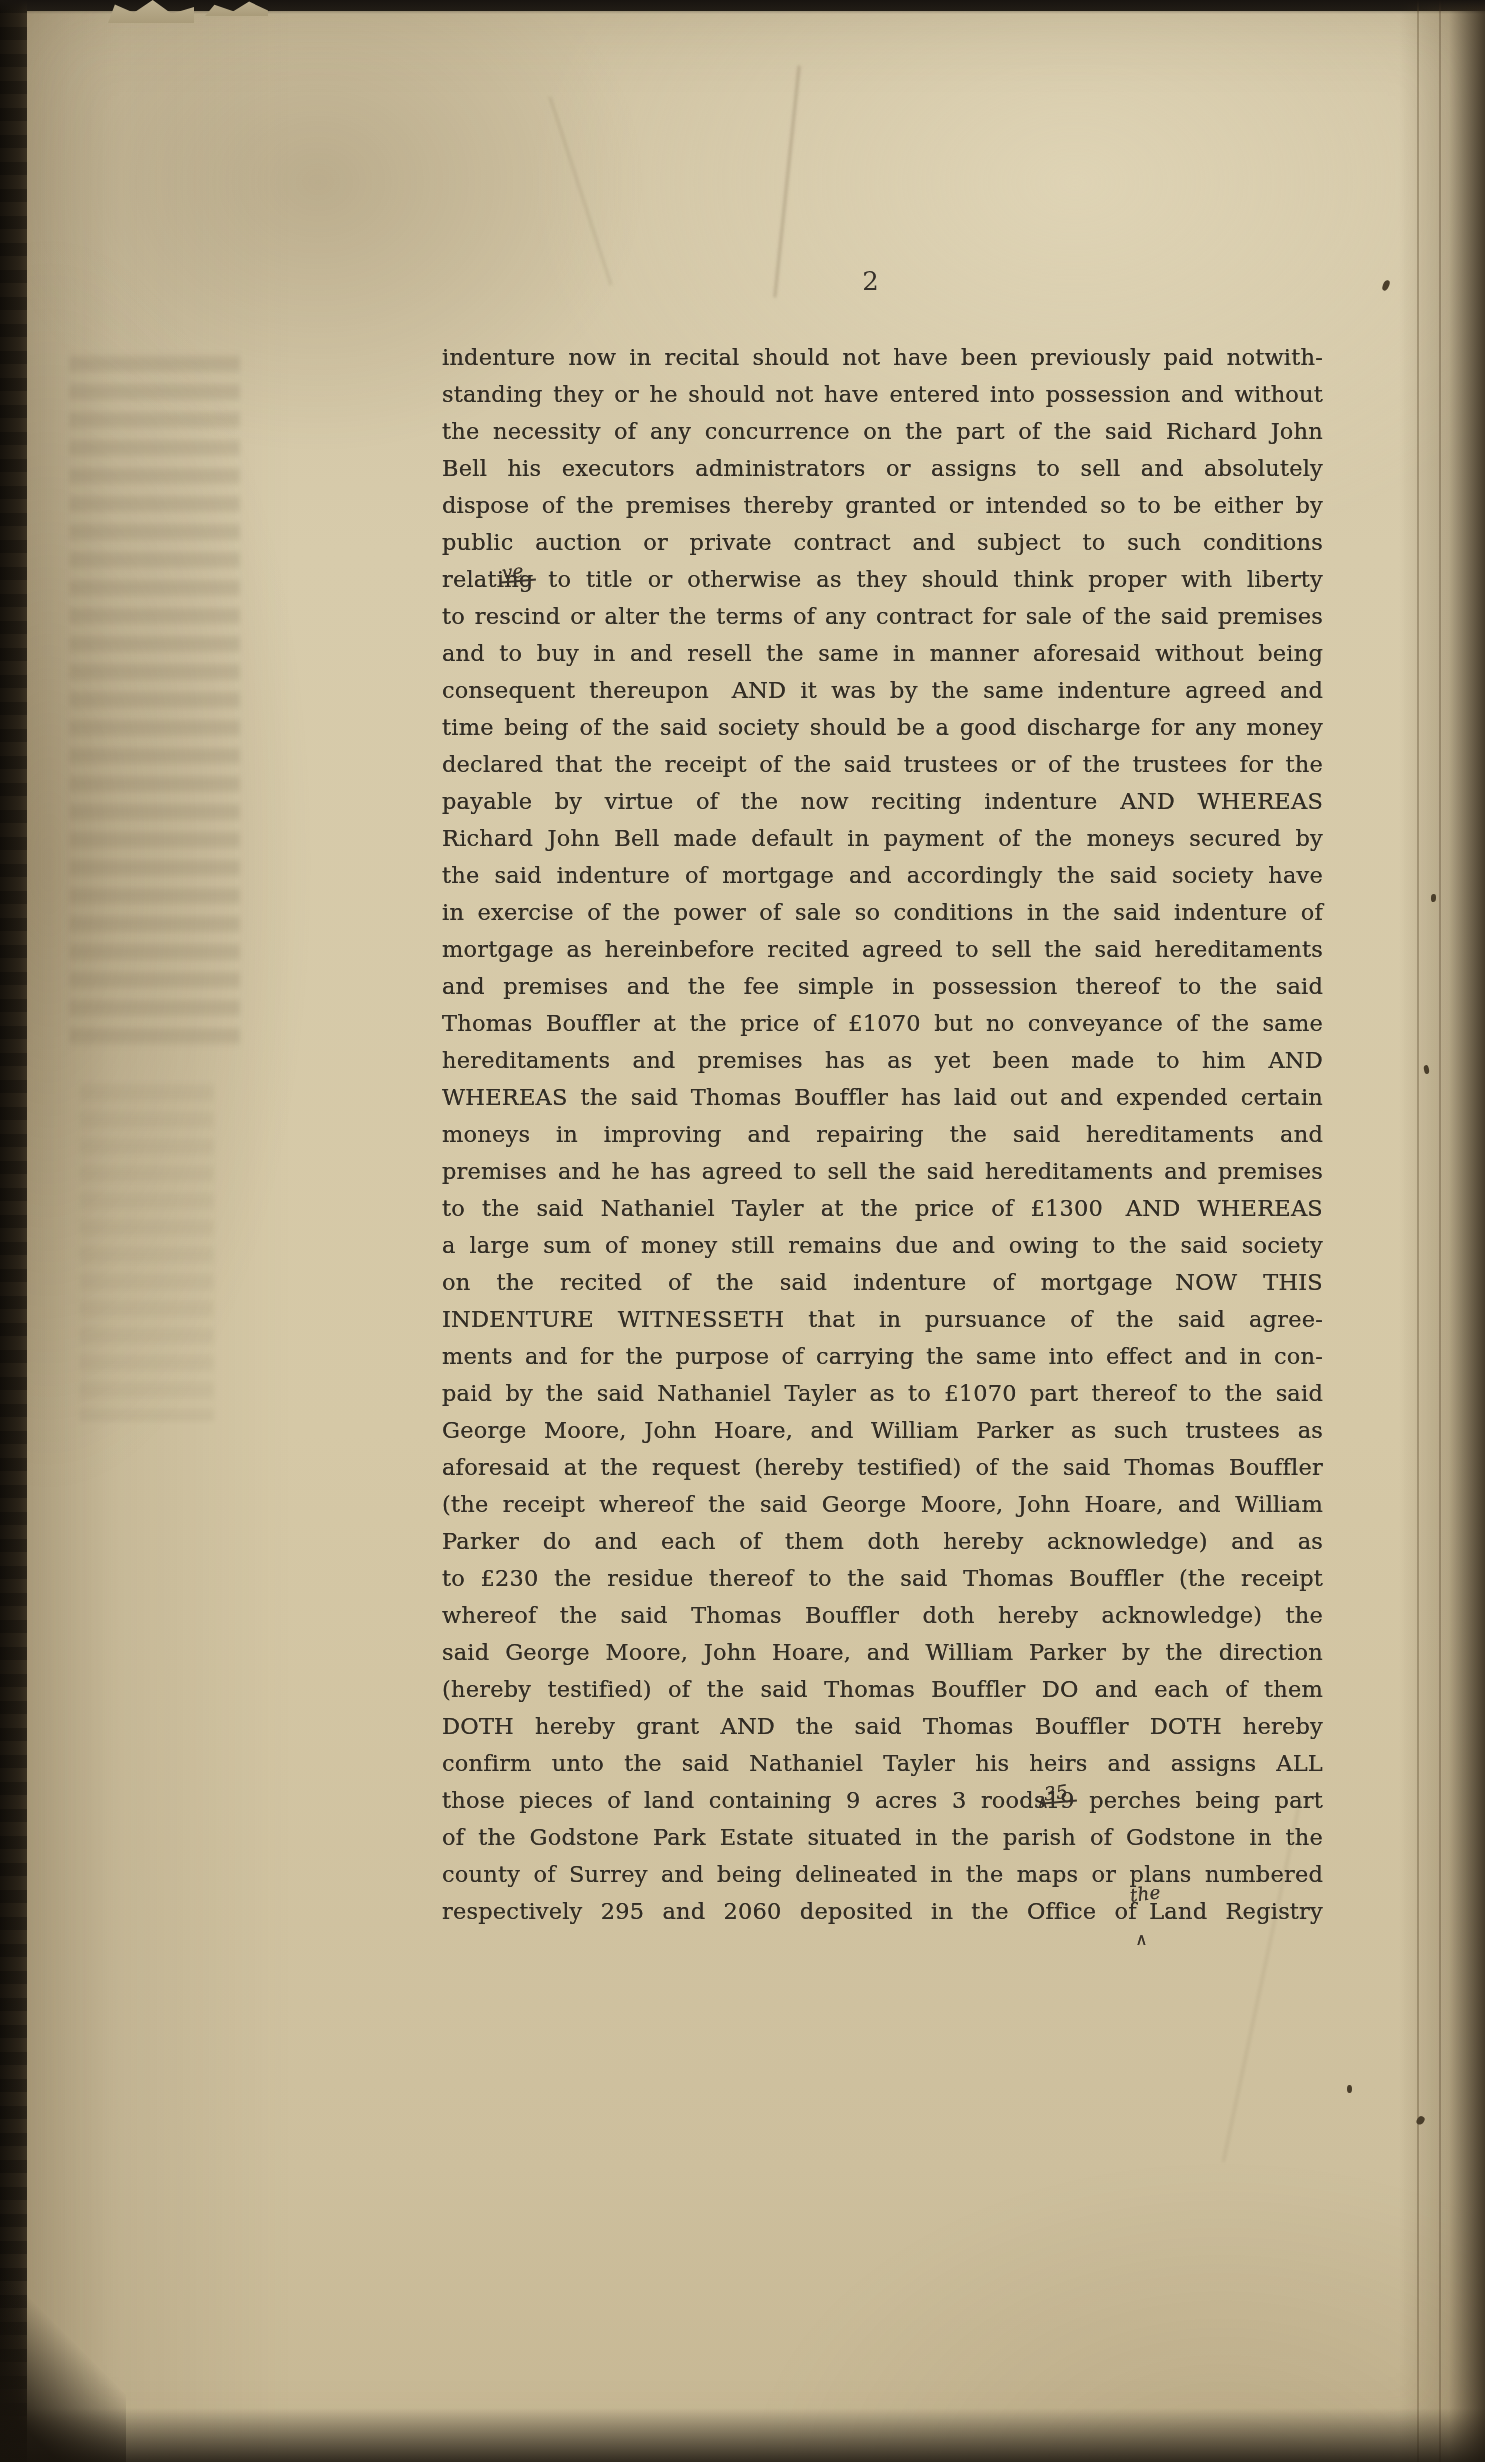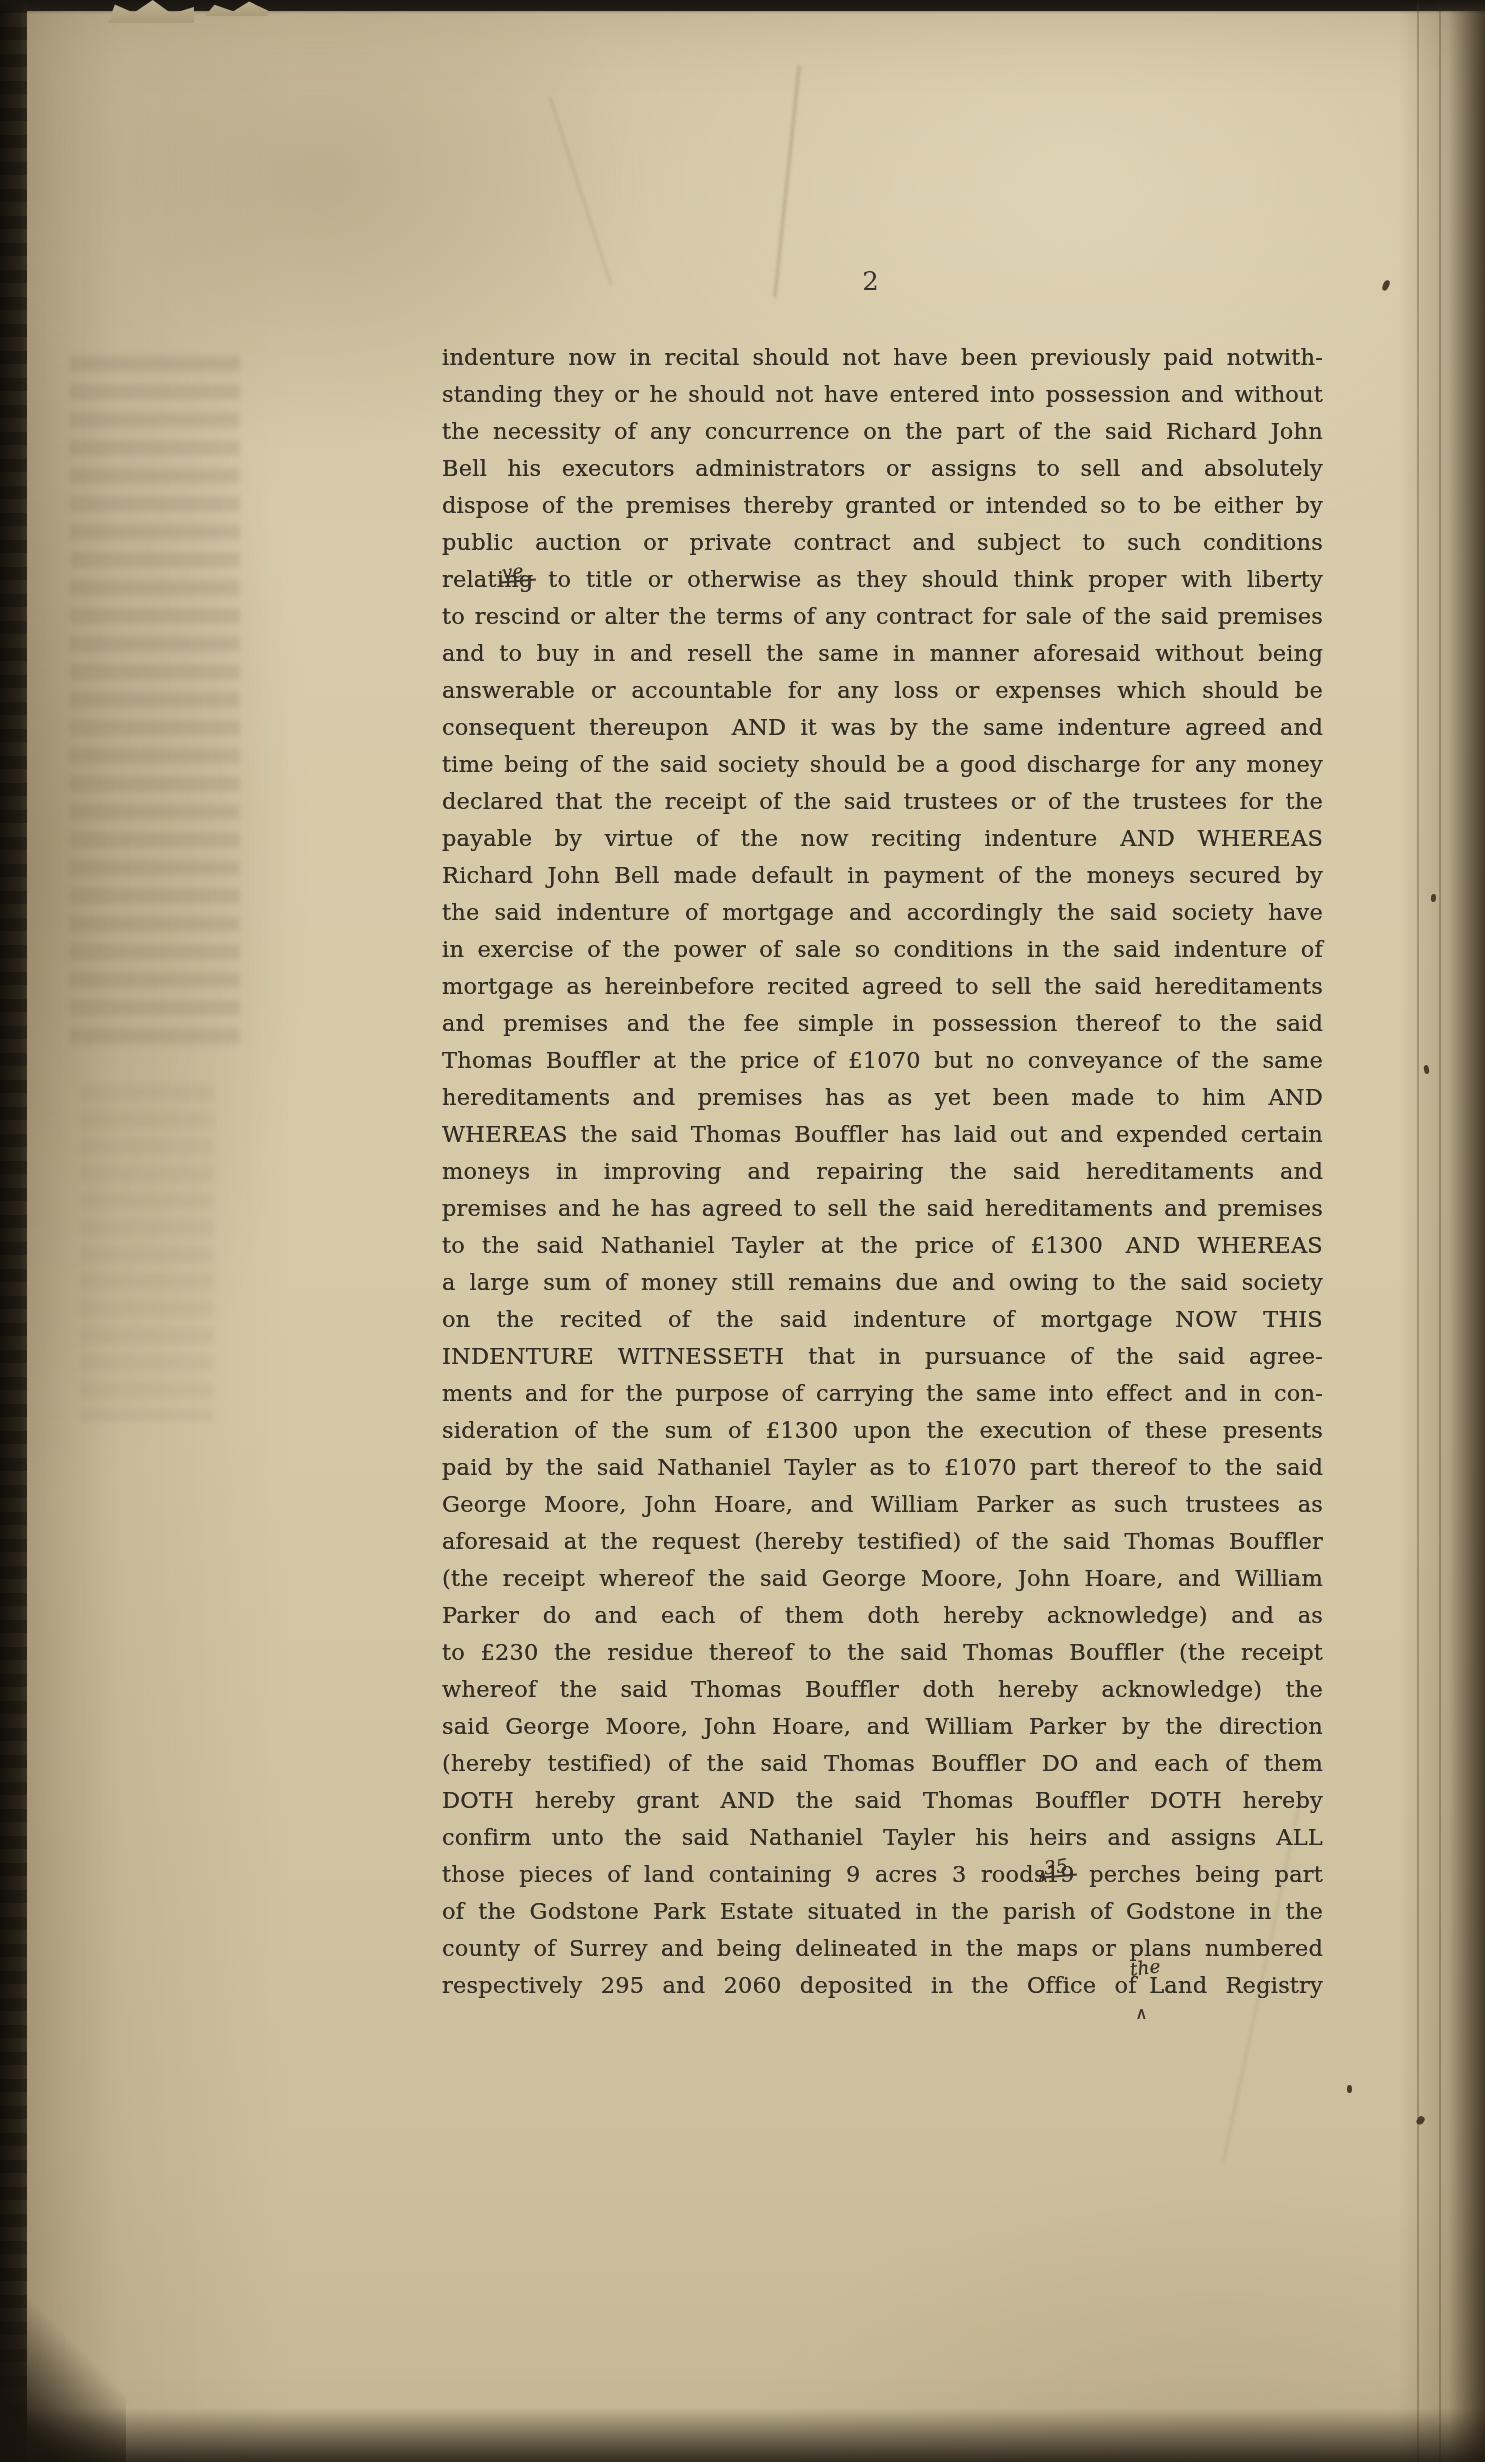--- a/index.html
+++ b/index.html
@@ -224,41 +224,39 @@
   <div class="doc-body">
       <div class="line">indenture now in recital should not have been previously paid notwith-</div>
       <div class="line">standing they or he should not have entered into possession and without</div>
       <div class="line">the necessity of any concurrence on the part of the said Richard John</div>
       <div class="line">Bell his executors administrators or assigns to sell and absolutely</div>
       <div class="line">dispose of the premises thereby granted or intended so to be either by</div>
       <div class="line">public auction or private contract and subject to such conditions</div>
       <div class="line">relati<span class="annot"><span class="struck">ng</span><span class="written">ve</span></span> to title or otherwise as they should think proper with liberty</div>
       <div class="line">to rescind or alter the terms of any contract for sale of the said premises</div>
       <div class="line">and to buy in and resell the same in manner aforesaid without being</div>
-      <div class="line">answerable or accountable for any loss or expenses which should be</div>
       <div class="line">consequent thereupon AND it was by the same indenture agreed and</div>
       <div class="line">time being of the said society should be a good discharge for any money</div>
       <div class="line">declared that the receipt of the said trustees or of the trustees for the</div>
       <div class="line">payable by virtue of the now reciting indenture AND WHEREAS</div>
       <div class="line">Richard John Bell made default in payment of the moneys secured by</div>
       <div class="line">the said indenture of mortgage and accordingly the said society have</div>
       <div class="line">in exercise of the power of sale so conditions in the said indenture of</div>
       <div class="line">mortgage as hereinbefore recited agreed to sell the said hereditaments</div>
       <div class="line">and premises and the fee simple in possession thereof to the said</div>
       <div class="line">Thomas Bouffler at the price of £1070 but no conveyance of the same</div>
       <div class="line">hereditaments and premises has as yet been made to him AND</div>
       <div class="line">WHEREAS the said Thomas Bouffler has laid out and expended certain</div>
       <div class="line">moneys in improving and repairing the said hereditaments and</div>
       <div class="line">premises and he has agreed to sell the said hereditaments and premises</div>
       <div class="line">to the said Nathaniel Tayler at the price of £1300 AND WHEREAS</div>
       <div class="line">a large sum of money still remains due and owing to the said society</div>
       <div class="line">on the recited of the said indenture of mortgage NOW THIS</div>
       <div class="line">INDENTURE WITNESSETH that in pursuance of the said agree-</div>
       <div class="line">ments and for the purpose of carrying the same into effect and in con-</div>
-      <div class="line">sideration of the sum of £1300 upon the execution of these presents</div>
       <div class="line">paid by the said Nathaniel Tayler as to £1070 part thereof to the said</div>
       <div class="line">George Moore, John Hoare, and William Parker as such trustees as</div>
       <div class="line">aforesaid at the request (hereby testified) of the said Thomas Bouffler</div>
       <div class="line">(the receipt whereof the said George Moore, John Hoare, and William</div>
       <div class="line">Parker do and each of them doth hereby acknowledge) and as</div>
       <div class="line">to £230 the residue thereof to the said Thomas Bouffler (the receipt</div>
       <div class="line">whereof the said Thomas Bouffler doth hereby acknowledge) the</div>
       <div class="line">said George Moore, John Hoare, and William Parker by the direction</div>
       <div class="line">(hereby testified) of the said Thomas Bouffler DO and each of them</div>
       <div class="line">DOTH hereby grant AND the said Thomas Bouffler DOTH hereby</div>

